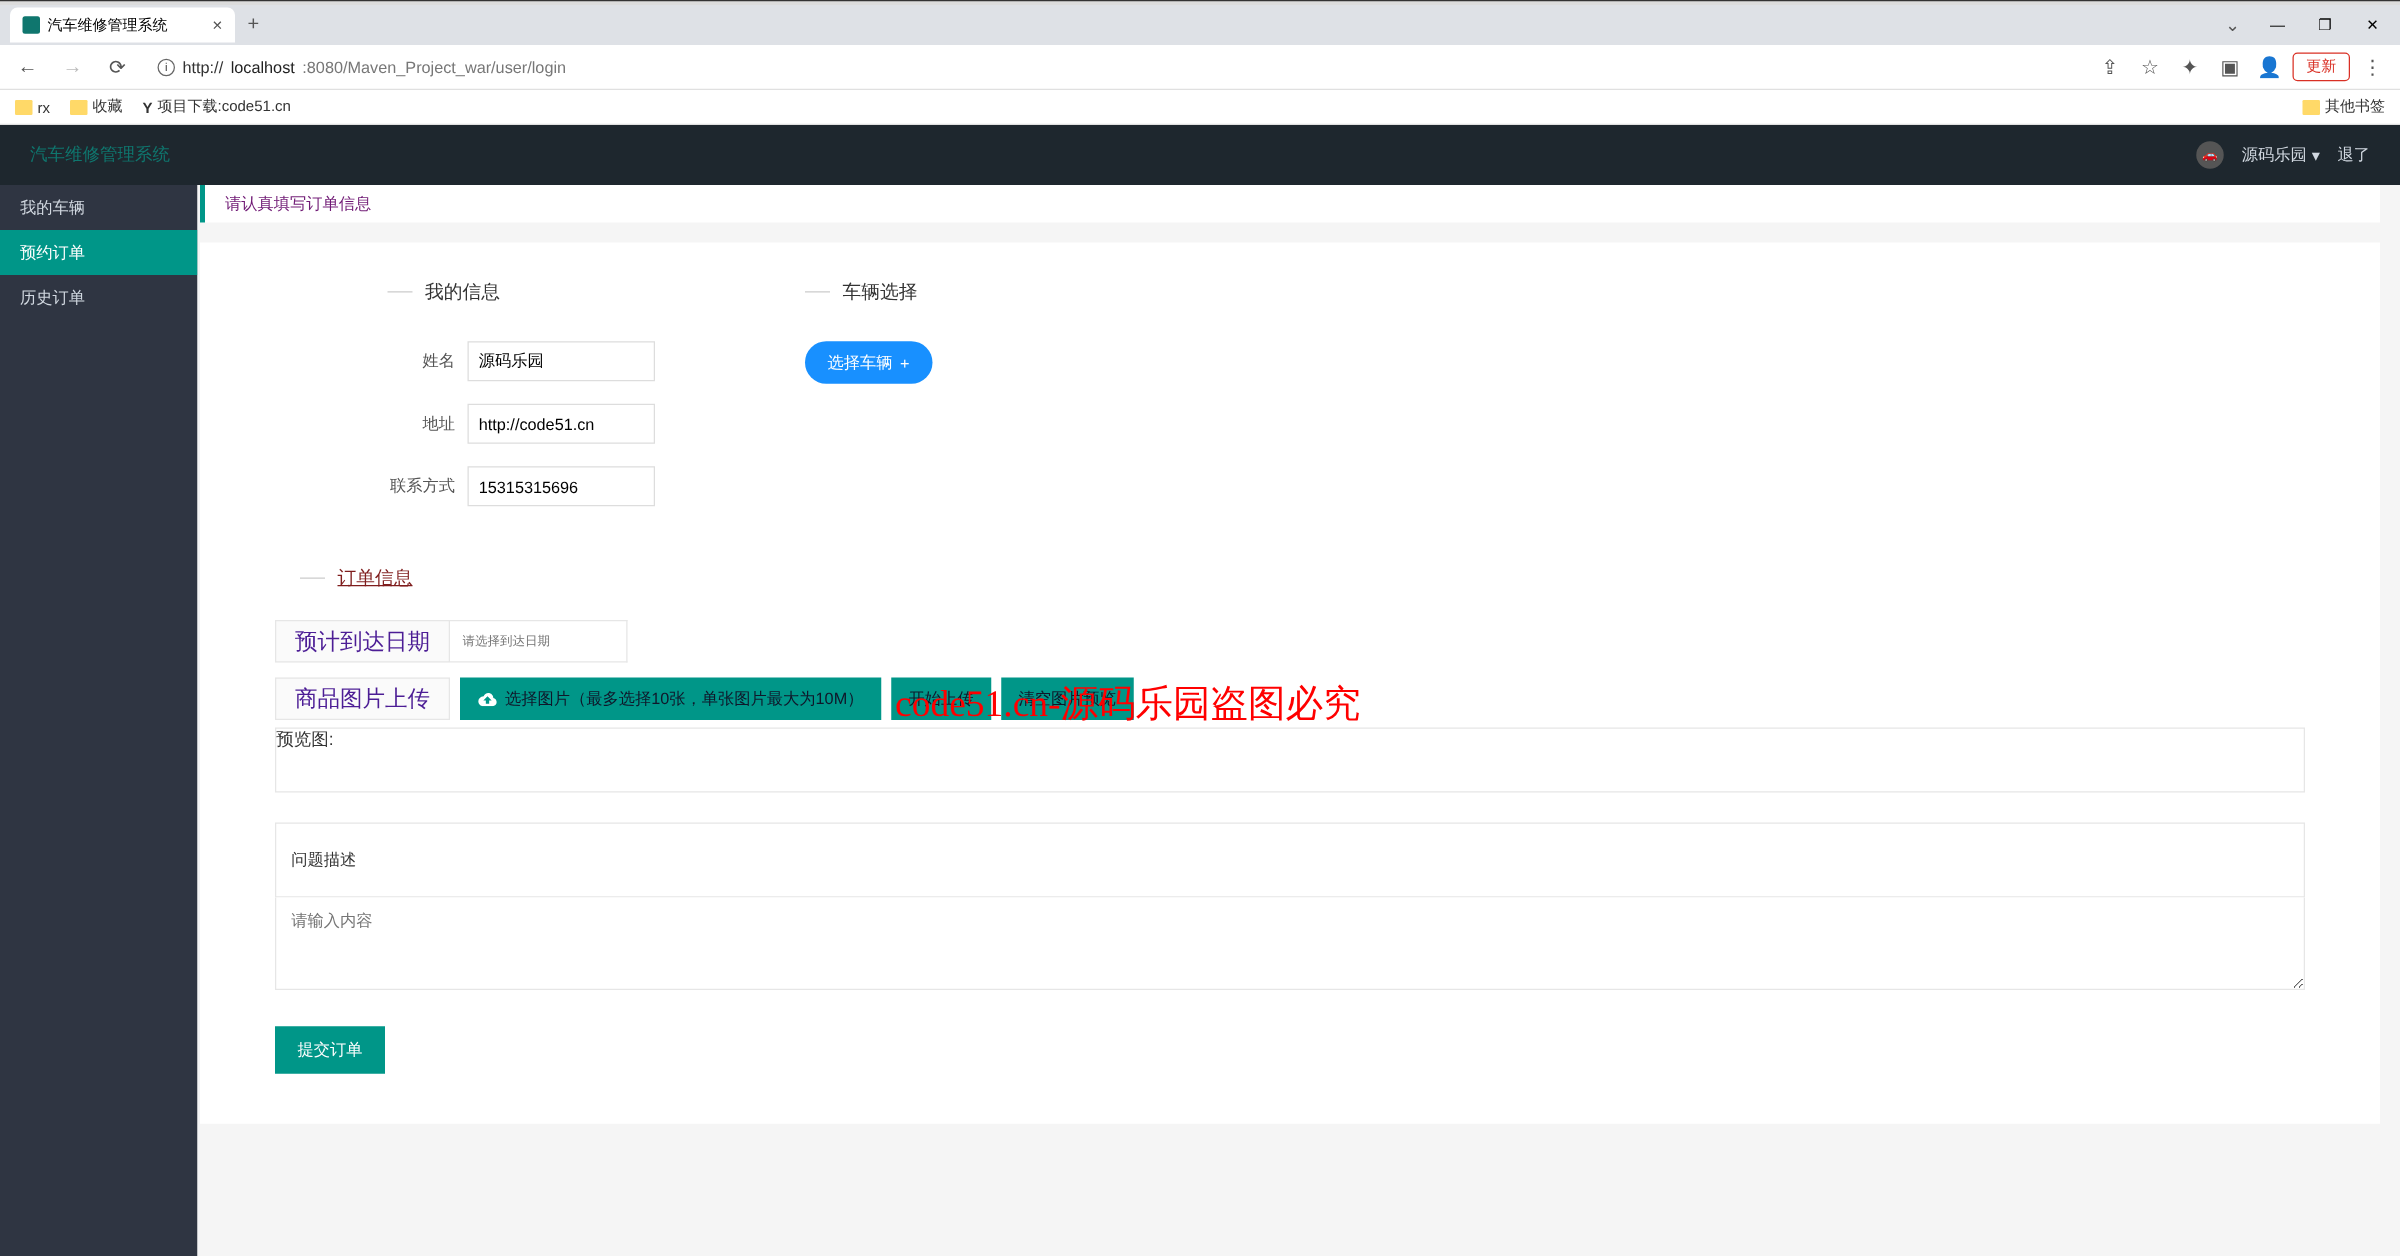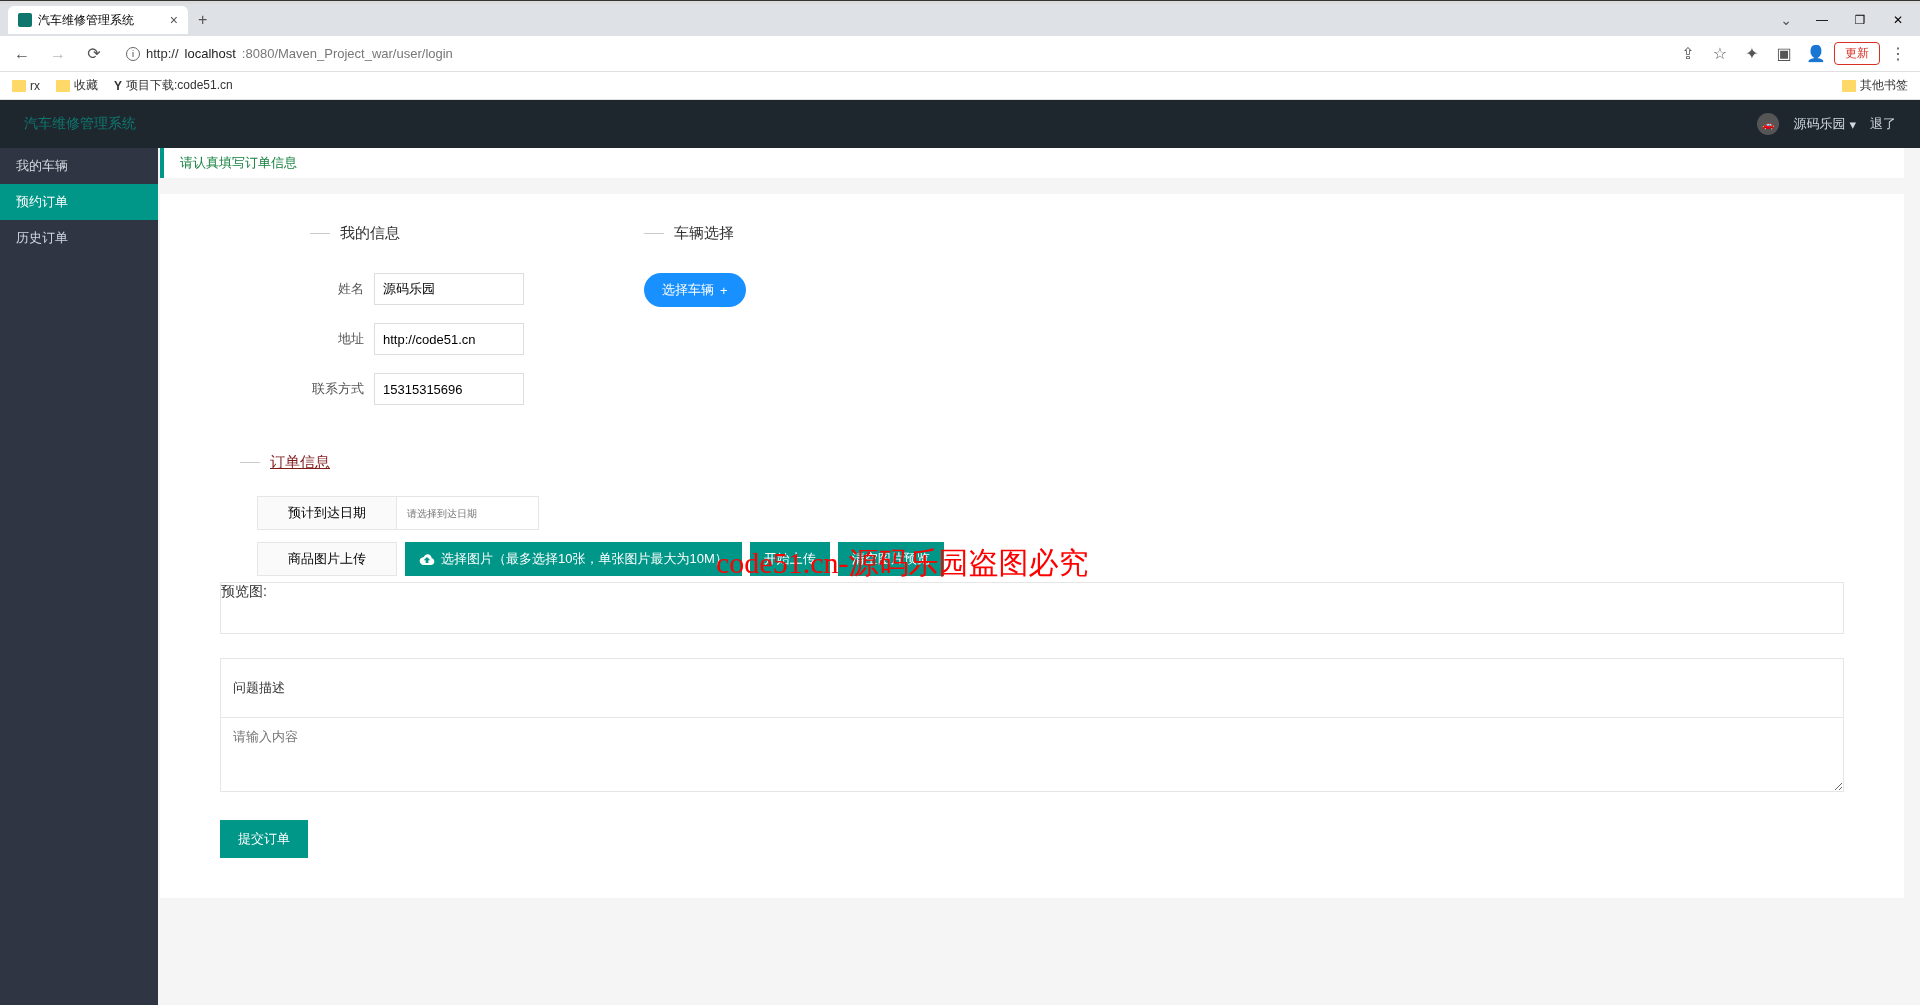--- a/index.html
+++ b/index.html
@@ -39,45 +39,45 @@
 .avatar { width: 22px; height: 22px; background: #555; border-radius: 50%; display: flex; align-items: center; justify-content: center; font-size: 10px; }
 .user-name { font-size: 13px; display: flex; align-items: center; gap: 4px; cursor: pointer; }
 .logout { font-size: 13px; cursor: pointer; }
 
 .app-body { display: flex; height: calc(1005px - 4px - 32px - 36px - 28px - 48px); }
 .sidebar { width: 158px; background: #2f3542; }
 .side-item { height: 36px; display: flex; align-items: center; padding: 0 16px; color: #d1d8e0; font-size: 13px; cursor: pointer; }
 .side-item.active { background: #009688; color: #fff; }
 
 .content { flex: 1; background: #f5f5f5; overflow-y: auto; padding-right: 16px; }
-.notice { margin-left: 2px; border-left: 4px solid #009688; background: #fff; padding: 6px 16px; font-size: 13px; color: #15803d; }
+.notice { margin-left: 2px; border-left: 4px solid #009688; background: #fff; padding: 6px 16px; font-size: 13px; color: #701a75; }
 .main-panel { background: #fff; margin: 16px 0 16px 2px; padding: 30px 60px 40px; }
 
 .row-sections { display: flex; gap: 120px; margin-left: 90px; }
 .section-title { font-size: 15px; color: #333; display: flex; align-items: center; gap: 10px; margin-bottom: 30px; }
 .section-title::before { content: ""; width: 20px; height: 1px; background: #ccc; }
 
 .form-row { display: flex; align-items: center; margin-bottom: 18px; }
 .form-label { width: 54px; text-align: right; margin-right: 10px; font-size: 13px; color: #555; }
 .form-label.multi { line-height: 1.3; }
 .form-input { width: 150px; height: 32px; border: 1px solid #ddd; padding: 0 8px; font-size: 13px; }
 
 .vehicle-btn { background: #1890ff; color: #fff; border: none; border-radius: 20px; padding: 8px 18px; font-size: 13px; cursor: pointer; display: flex; align-items: center; gap: 6px; }
 
 .section-title2 { font-size: 15px; color: #7f1d1d; display: flex; align-items: center; gap: 10px; margin: 30px 0 24px 20px; text-decoration: underline; }
 .section-title2::before { content: ""; width: 20px; height: 1px; background: #ccc; }
 
 .watermark { position: absolute; left: 558px; top: 395px; font-size: 30px; color: #ff0000; font-family: Liberation Serif, serif; pointer-events: none; white-space: nowrap; z-index: 100; }
 
 .date-row { display: flex; }
-.field-label-box { width: 140px; height: 34px; border: 1px solid #e6e6e6; display: flex; align-items: center; justify-content: center; font-size: 13px; color: #000000; background: #fafafa; margin-left: 37px; }
+.field-label-box { width: 140px; height: 34px; border: 1px solid #e6e6e6; display: flex; align-items: center; justify-content: center; font-size: 18px; color: #4c1d95; background: #fafafa; }
 .date-input { width: 142px; height: 34px; border: 1px solid #e6e6e6; border-left: none; padding: 0 10px; font-size: 10px; }
 
 .upload-row { display: flex; gap: 8px; margin-top: 12px; }
-.teal-btn { background: #009688; color: #ffffff; border: none; height: 34px; padding: 0 14px; font-size: 13px; cursor: pointer; display: flex; align-items: center; gap: 6px; }
+.teal-btn { background: #009688; color: #0f172a; border: none; height: 34px; padding: 0 14px; font-size: 13px; cursor: pointer; display: flex; align-items: center; gap: 6px; }
 .cloud-icon { width: 16px; height: 12px; }
 
 .preview-box { border: 1px solid #e6e6e6; margin-top: 6px; font-size: 14px; color: #333; height: 52px; }
 .desc-label { border: 1px solid #e6e6e6; margin-top: 24px; padding: 20px 12px; font-size: 13px; color: #333; }
 .desc-textarea { width: 100%; height: 74px; border: 1px solid #e6e6e6; border-top: none; padding: 10px 12px; font-size: 13px; resize: both; font-family: inherit; }
 
 .submit-btn { background: #009688; color: #fff; border: none; padding: 10px 18px; font-size: 13px; margin-top: 24px; cursor: pointer; }
 </style>
 </head>
 <body>

